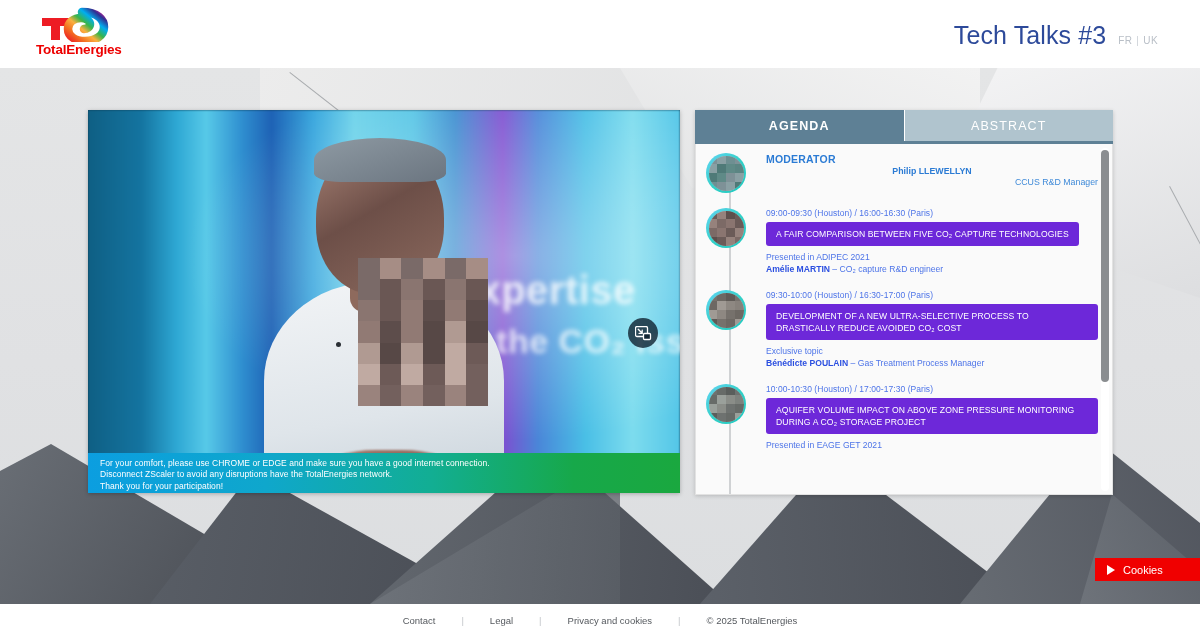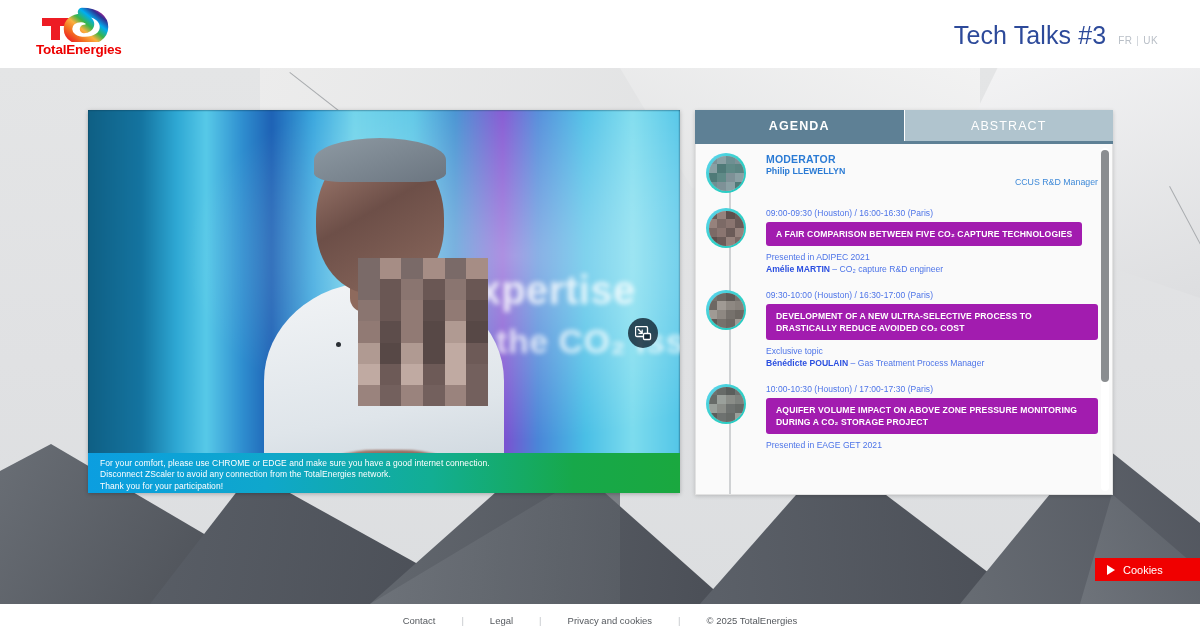--- a/index.html
+++ b/index.html
@@ -232,34 +232,34 @@
     position: absolute; inset: 0;
     display: grid; grid-template-columns: repeat(4,1fr); grid-template-rows: repeat(4,1fr);
   }
   .avatar-mosaic span { display: block; }
   .entry-content { flex: 1; padding-left: 12px; min-width: 0; }
   .time {
     font-size: 8.5px; color: #4d74e8; letter-spacing: .05px; margin-bottom: 4px;
   }
   .talk-title {
     display: inline-block;
-    background: #a21caf; color: #ffffff;
-    font-size: 8.6px; font-weight: bold;
+    background: #6d28d9; color: #ffffff;
+    font-size: 8.6px; font-weight: normal;
     padding: 6px 10px; border-radius: 3px;
     line-height: 12px; letter-spacing: .12px;
     cursor: pointer;
   }
   .talk-title.wide { display: block; }
   .meta { margin-top: 5px; }
   .meta-line1 { font-size: 8.6px; color: #4d74e8; line-height: 12px; }
   .meta-line2 { font-size: 8.6px; color: #4d74e8; line-height: 12px; }
   .meta-line2 b { font-weight: bold; color: #2b4fe0; }
   .mod-block { padding-left: 12px; flex: 1; }
   .mod-title { font-size: 10.5px; font-weight: bold; color: #2b7bd4; letter-spacing: .2px; }
-  .mod-name { font-size: 8.8px; font-weight: bold; color: #2b7bd4; margin-top: 1px; }
+  .mod-name { font-size: 8.8px; font-weight: bold; color: #2b7bd4; margin-top: 1px; text-align: center; }
   .mod-role { font-size: 8.8px; color: #3f8ad8; margin-top: 1px; text-align: right; }
 
   .scroll-track {
     position: absolute; right: 3px; top: 4px;
     width: 8px; height: 343px;
     background: #ffffff; border-radius: 4px;
   }
   .scroll-thumb {
     position: absolute; right: 3px; top: 6px;
     width: 8px; height: 232px;
@@ -414,21 +414,21 @@
     <svg width="17" height="15" viewBox="0 0 17 15">
       <rect x="0.5" y="0.5" width="12" height="10" rx="1.5" fill="none" stroke="#ffffff" stroke-width="1.3"></rect>
       <path d="M3.2 3.2 L7.2 7.2 M7.2 4.2 V7.4 H4.1" fill="none" stroke="#ffffff" stroke-width="1.3" stroke-linecap="round"></path>
       <rect x="8.5" y="7.5" width="7" height="6" rx="1" fill="#122634" stroke="#ffffff" stroke-width="1.3"></rect>
     </svg>
   </div>
 </div>
 
 <div class="notice">
   <p>For your comfort, please use CHROME or EDGE and make sure you have a good internet connection.</p>
-  <p>Disconnect ZScaler to avoid any connection from the TotalEnergies network.</p>
+  <p>Disconnect ZScaler to avoid any disruptions have the TotalEnergies network.</p>
   <p>Thank you for your participation!</p>
 </div>
 
 <div class="panel">
   <div class="tabs">
     <div class="tab active">AGENDA</div>
     <div class="tab">ABSTRACT</div>
   </div>
   <div class="tab-underline"></div>
 

